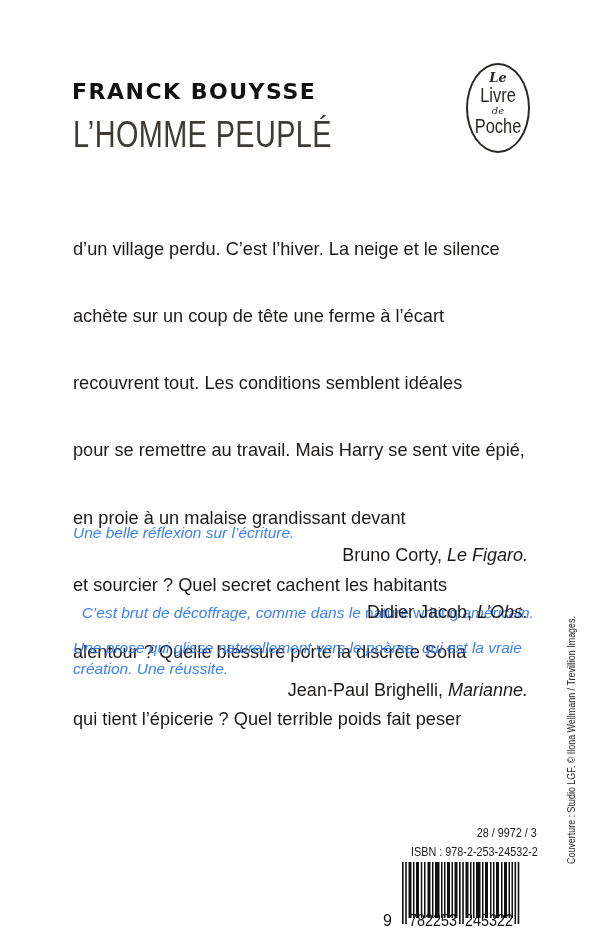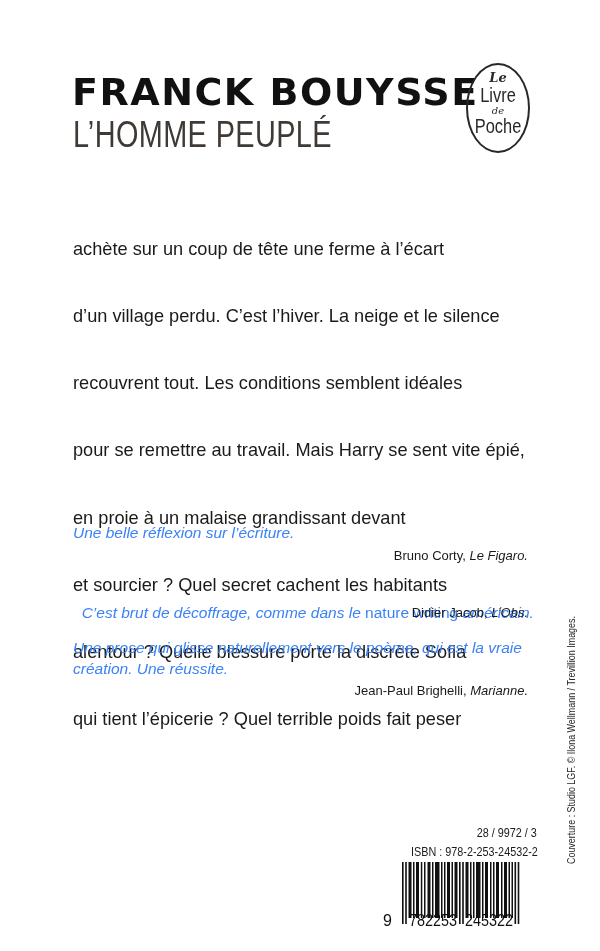--- a/index.html
+++ b/index.html
@@ -16,21 +16,21 @@
     color: #1c1a19;
   }
   .abs { position: absolute; }
 
   
   #author {
     left: 72px;
     top: 72px;
     font-family: "DejaVu Sans", sans-serif;
     font-weight: bold;
-    font-size: 38px;
+    font-size: 22px;
     letter-spacing: 1.5px;
     color: #111111;
     white-space: nowrap;
     line-height: 40px;
   }
   #subtitle {
     left: 73px;
     top: 113px;
     font-family: "Liberation Sans", sans-serif;
     font-size: 37px;
@@ -109,21 +109,21 @@
     font-family: "Liberation Sans", sans-serif;
     font-style: italic;
     font-size: 15.5px;
     line-height: 21px;
     color: #3b82f6;
     white-space: pre;
   }
   .review-source {
     right: 72px;
     font-family: "Liberation Sans", sans-serif;
-    font-size: 13px;
+    font-size: 18px;
     line-height: 21px;
     color: #1c1a19;
     white-space: nowrap;
     text-align: right;
   }
   .review-source .pub { font-style: italic; }
   .upright { font-style: normal; }
 
   
   #credit {
@@ -173,22 +173,22 @@
 <div id="subtitle" class="abs">L’HOMME PEUPLÉ</div>
 
 <div id="logo" class="abs">
   <span class="le">Le</span>
   <span class="livre">Livre</span>
   <span class="de">de</span>
   <span class="poche">Poche</span>
 </div>
 
 <div id="blurb" class="abs">
+  <span class="line">d’un village perdu. C’est l’hiver. La neige et le silence</span>
   <span class="line">achète sur un coup de tête une ferme à l’écart</span>
-  <span class="line">d’un village perdu. C’est l’hiver. La neige et le silence</span>
   <span class="line">recouvrent tout. Les conditions semblent idéales</span>
   <span class="line">pour se remettre au travail. Mais Harry se sent vite épié,</span>
   <span class="line">en proie à un malaise grandissant devant</span>
   <span class="line">et sourcier ? Quel secret cachent les habitants</span>
   <span class="line">alentour ? Quelle blessure porte la discrète Sofia</span>
   <span class="line">qui tient l’épicerie ? Quel terrible poids fait peser</span>
   
   
 </div>
 

